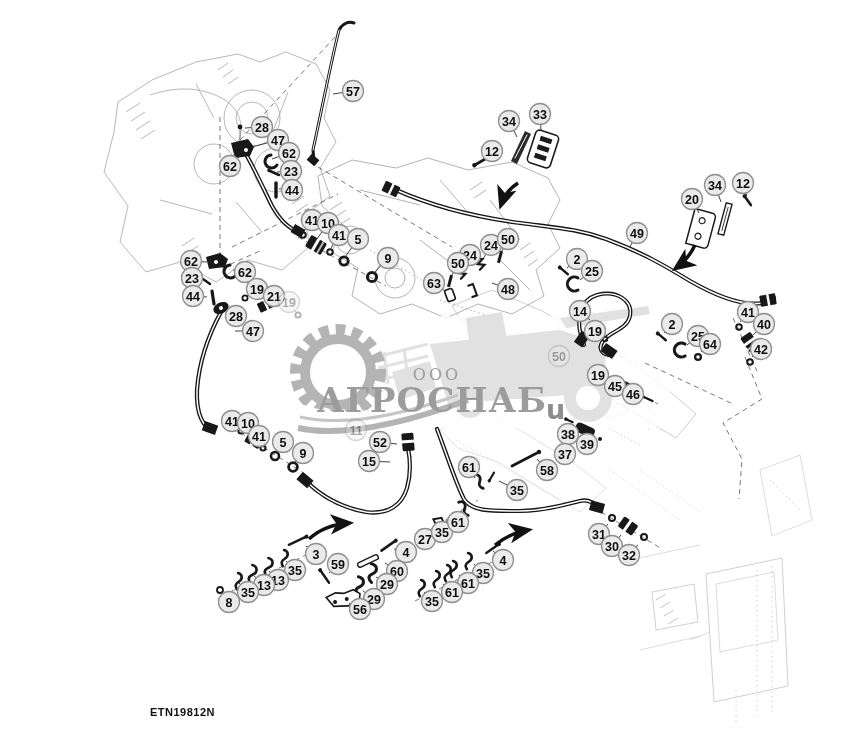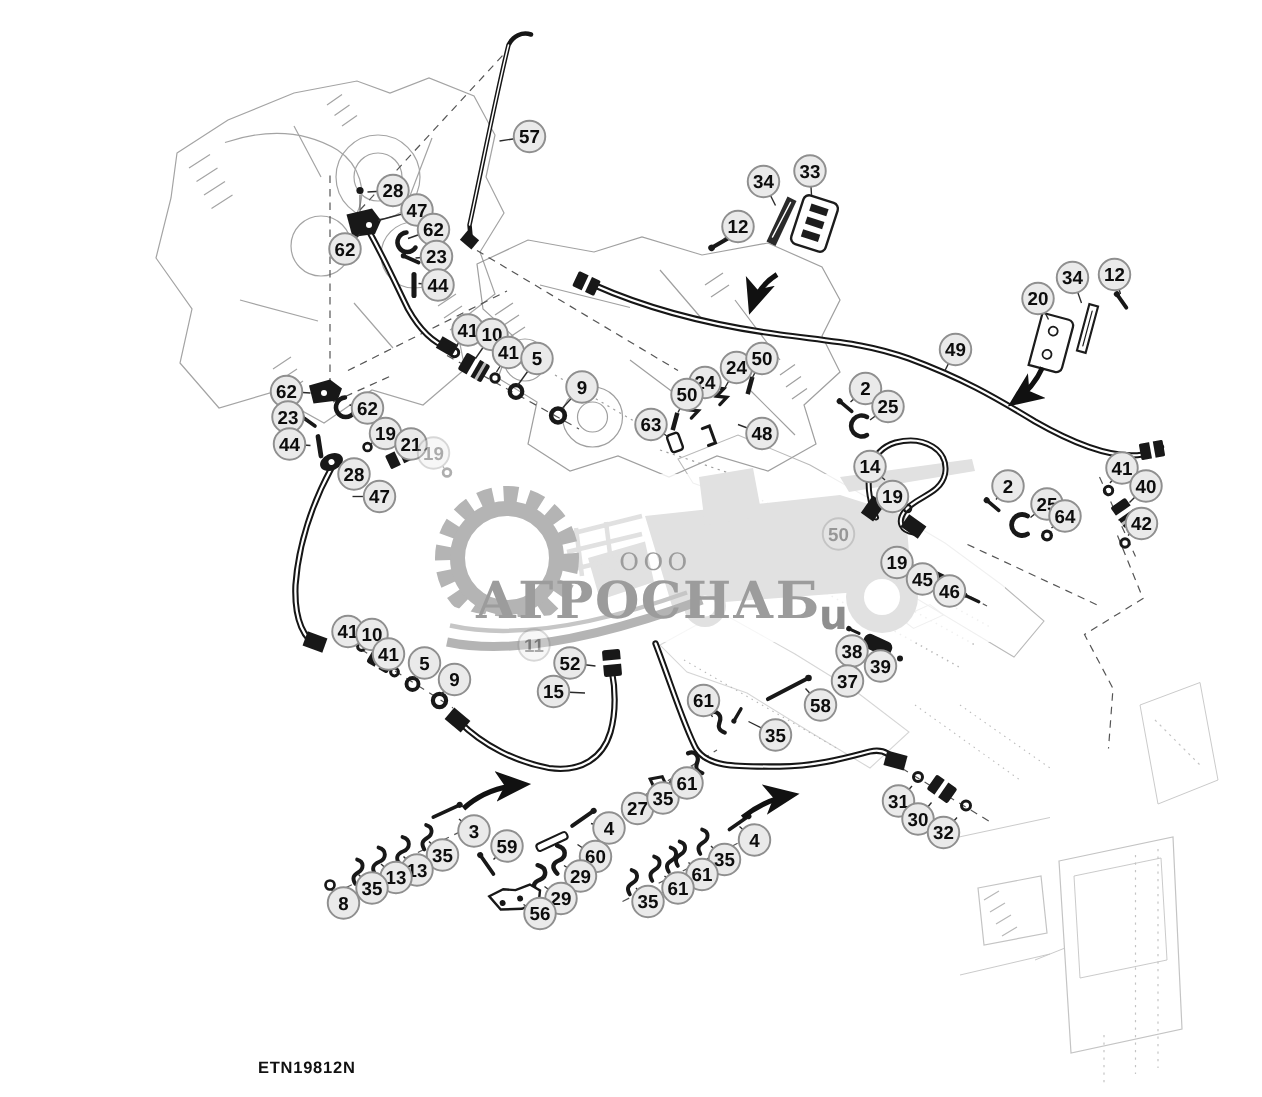--- a/index.html
+++ b/index.html
@@ -3,21 +3,21 @@
 <meta charset="utf-8">
 <style>
   html,body{margin:0;padding:0;background:#fff;}
   .stage{position:relative;width:841px;height:731px;background:#fff;overflow:hidden;
          font-family:"Liberation Sans",sans-serif;}
   .stage svg{position:absolute;left:0;top:0;}
   .callout-num{font:bold 12.5px "Liberation Sans",sans-serif;fill:#0d0d0d;}
   .wm-ooo{font:16px "DejaVu Serif",serif;letter-spacing:3px;fill:#9c9c9c;}
   .wm-name{font:600 34px "DejaVu Serif",serif;letter-spacing:1px;fill:#9c9c9c;}
   .wm-u{font:bold 27px "DejaVu Sans",sans-serif;fill:#8e8e8e;}
-  .part-number{position:absolute;left:172px;top:706px;font:bold 11px "Liberation Sans",sans-serif;
+  .part-number{position:absolute;left:150px;top:706px;font:bold 11px "Liberation Sans",sans-serif;
                color:#111;letter-spacing:.5px;}
 </style>
 </head>
 <body>
 
 <div class="stage">
 <svg width="841" height="731" viewBox="0 0 841 731">
   <defs>
     <marker id="arrowhead" markerWidth="8" markerHeight="8" refX="5.5" refY="3" orient="auto">
       <path d="M0,0 L7,3 L0,6 L1.8,3 Z" fill="#111"></path>

